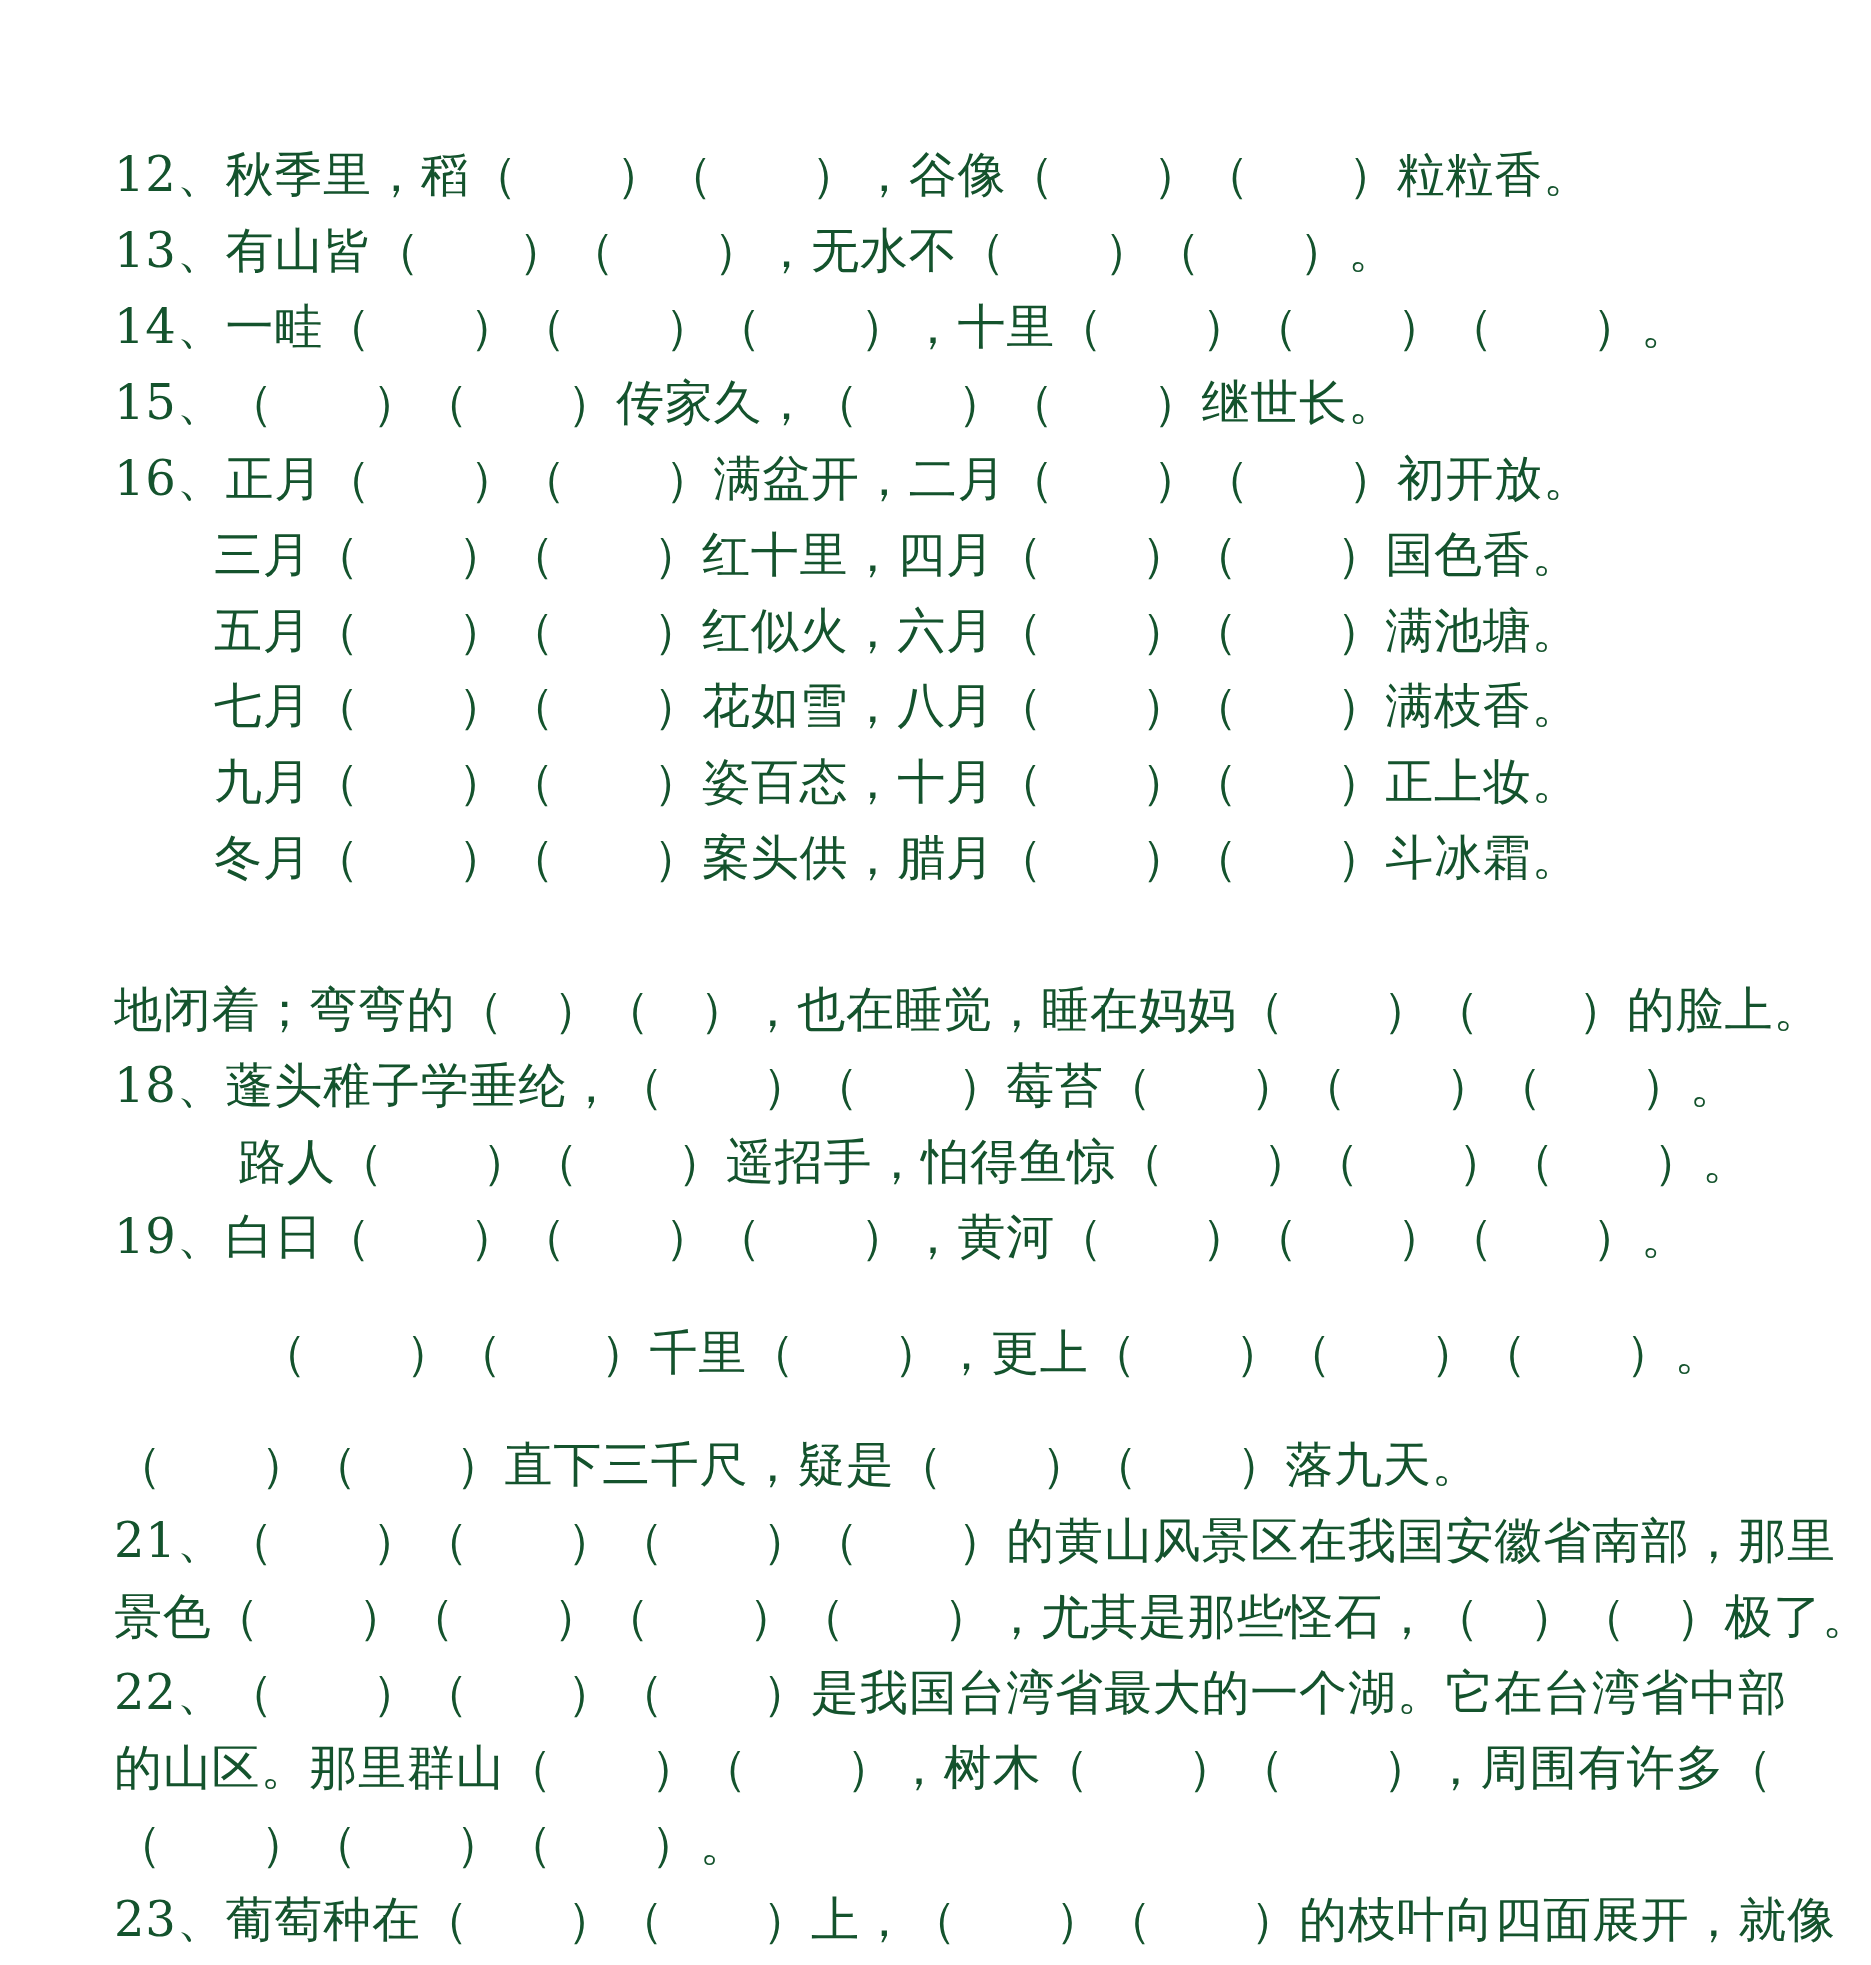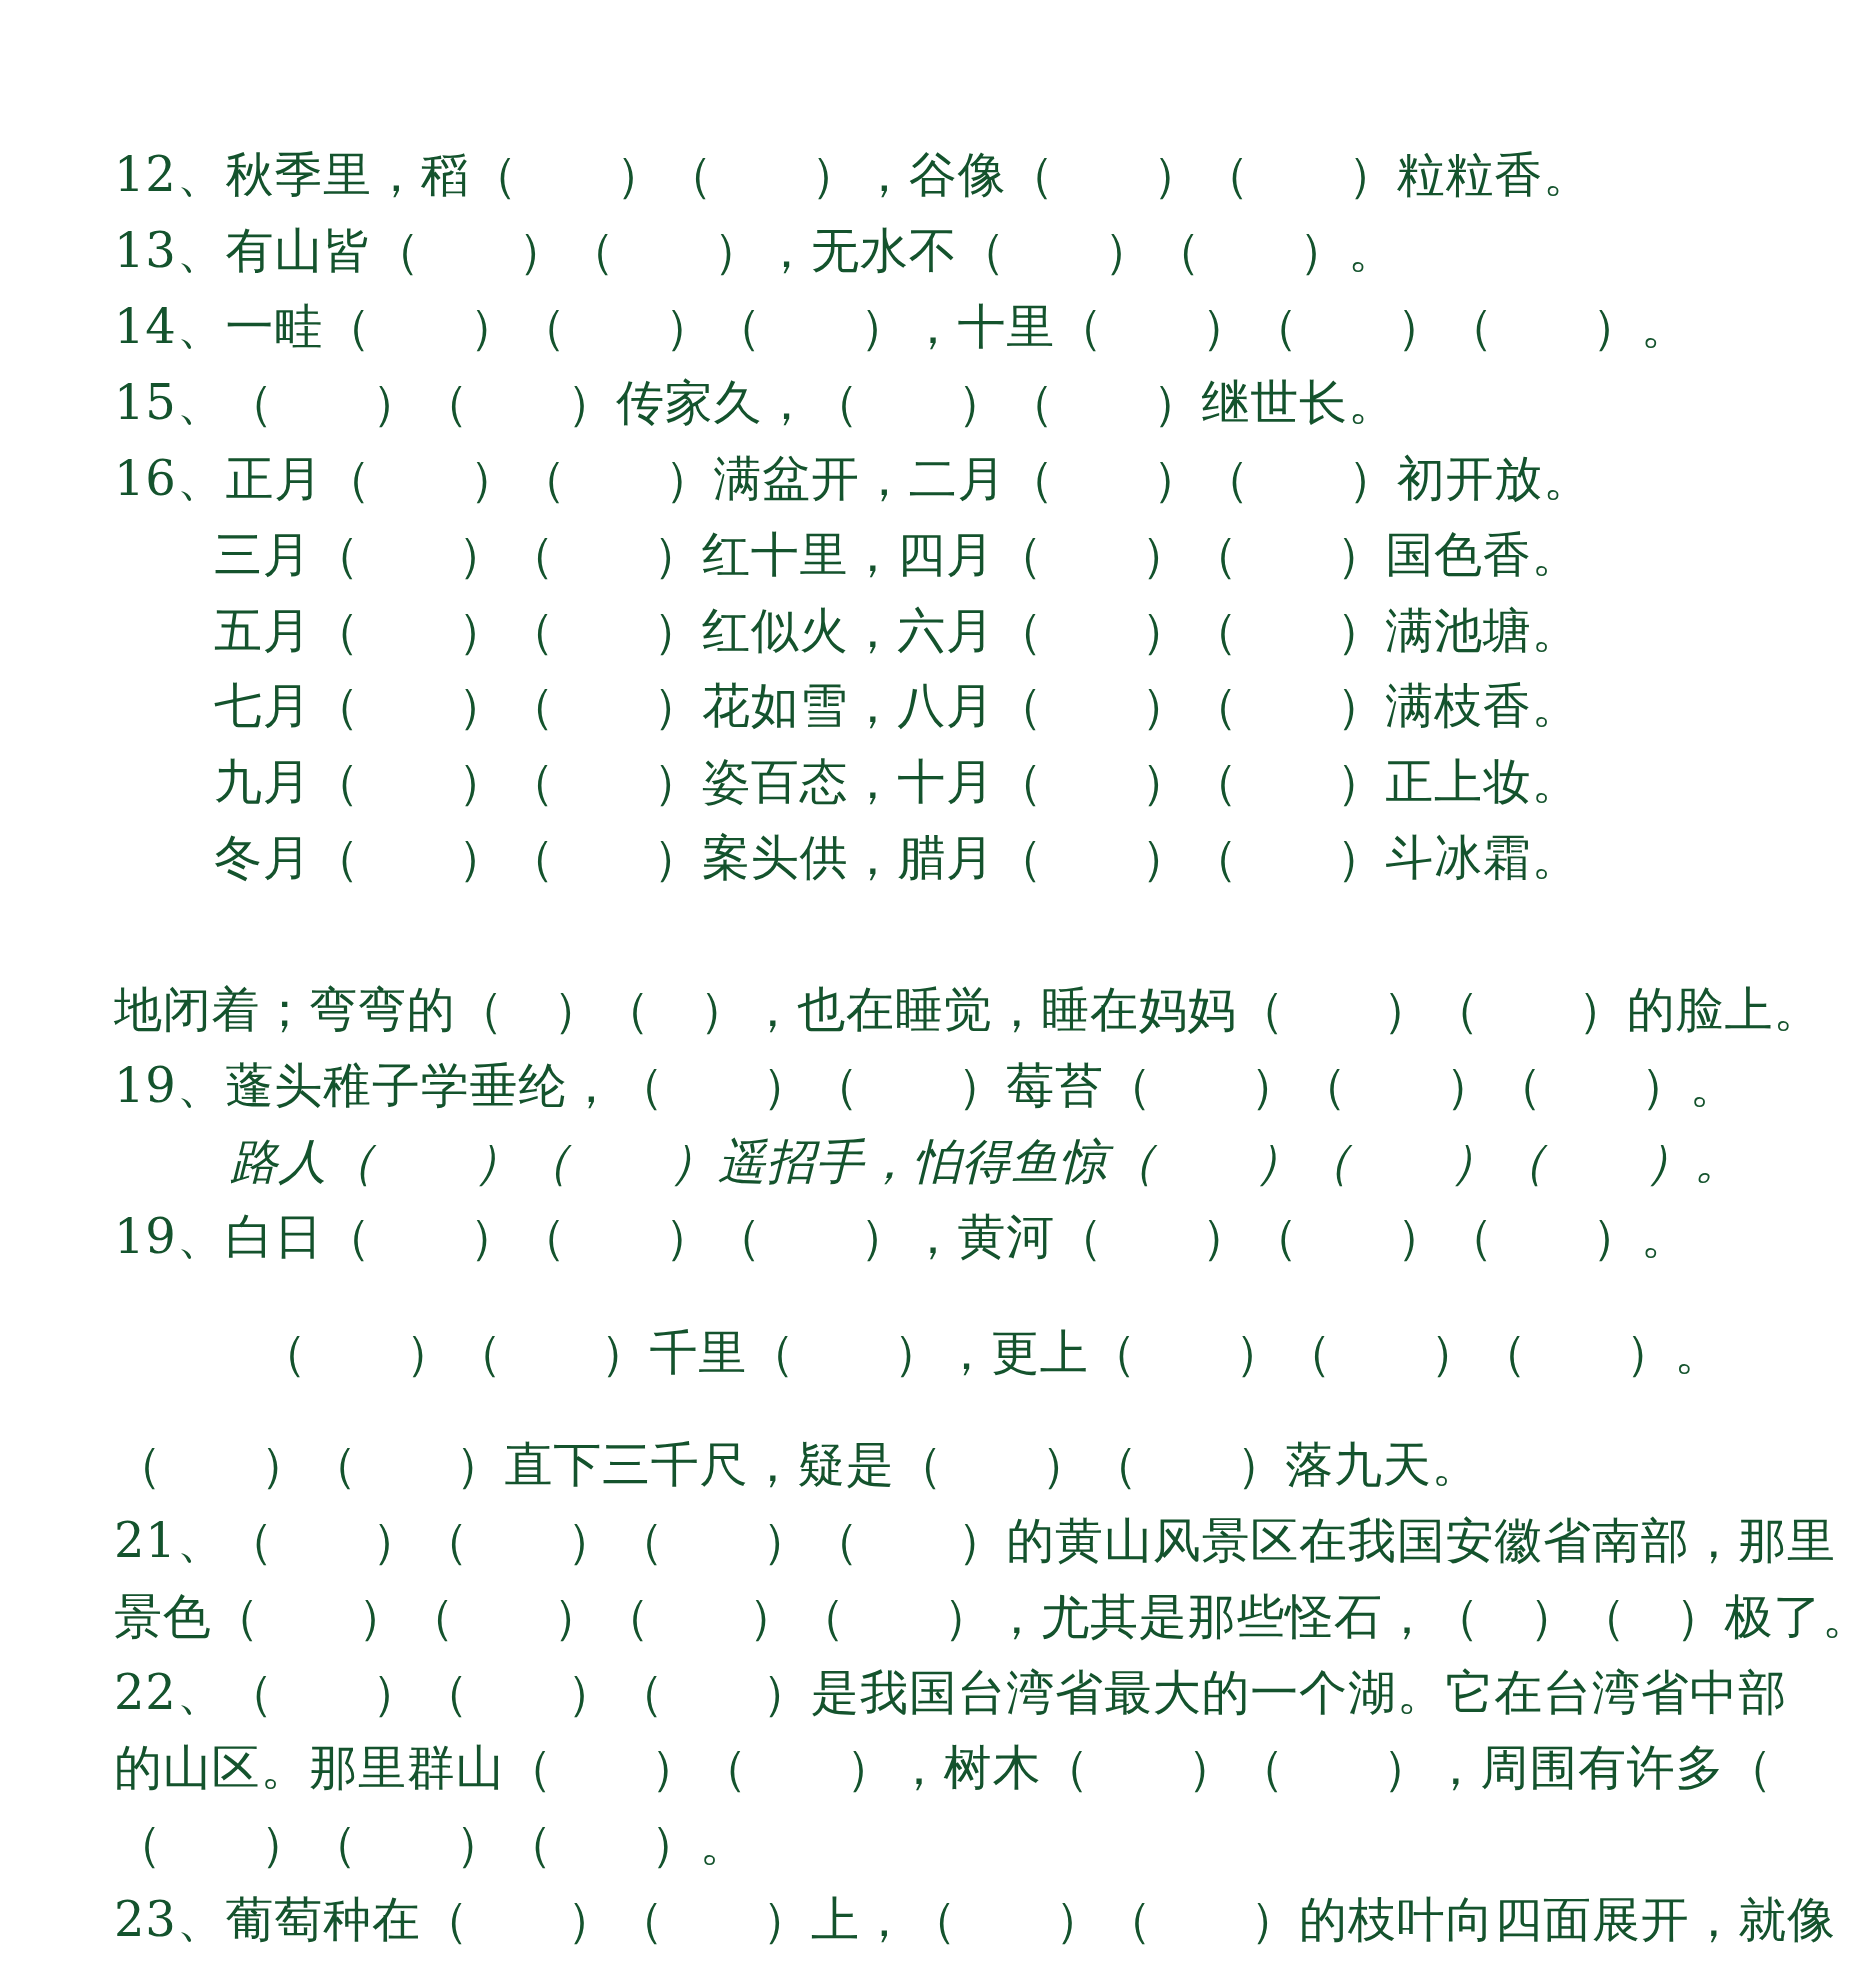--- a/index.html
+++ b/index.html
@@ -9,39 +9,39 @@
     position: absolute;
     left: 114px;
     font-family: "DejaVu Serif", "Liberation Serif", serif;
     font-size: 48px;
     line-height: 59px;
     color: #14532d;
     white-space: pre;
     letter-spacing: 0.8px;
   }
   .line.indent1 { left: 214px; }
-  .line.indent2 { left: 230px; font-style: italic; }
+  .line.indent2 { left: 238px; }
   .line.indent3 { left: 259px; margin-top: 40px; }
 </style>
 </head>
 <body>
 
 <div class="page">
   <div class="line" style="top:145px">12、秋季里，稻（　　）（　　），谷像（　　）（　　）粒粒香。</div>
   <div class="line" style="top:221px">13、有山皆（　　）（　　），无水不（　　）（　　）。</div>
   <div class="line" style="top:297px">14、一畦（　　）（　　）（　　），十里（　　）（　　）（　　）。</div>
   <div class="line" style="top:373px">15、（　　）（　　）传家久，（　　）（　　）继世长。</div>
   <div class="line" style="top:449px">16、正月（　　）（　　）满盆开，二月（　　）（　　）初开放。</div>
   <div class="line indent1" style="top:525px">三月（　　）（　　）红十里，四月（　　）（　　）国色香。</div>
   <div class="line indent1" style="top:676px">七月（　　）（　　）花如雪，八月（　　）（　　）满枝香。</div>
   <div class="line indent1" style="top:601px">五月（　　）（　　）红似火，六月（　　）（　　）满池塘。</div>
   <div class="line indent1" style="top:828px">冬月（　　）（　　）案头供，腊月（　　）（　　）斗冰霜。</div>
   <div class="line indent1" style="top:752px">九月（　　）（　　）姿百态，十月（　　）（　　）正上妆。</div>
   <div class="line" style="top:980px">地闭着；弯弯的（　）（　），也在睡觉，睡在妈妈（　　）（　　）的脸上。</div>
-  <div class="line" style="top:1056px">19、蓬头稚子学垂纶，（　　）（　　）莓苔（　　）（　　）（　　）。</div>
+  <div class="line" style="top:1056px">18、蓬头稚子学垂纶，（　　）（　　）莓苔（　　）（　　）（　　）。</div>
   <div class="line indent2" style="top:1132px">路人（　　）（　　）遥招手，怕得鱼惊（　　）（　　）（　　）。</div>
   <div class="line" style="top:1207px">19、白日（　　）（　　）（　　），黄河（　　）（　　）（　　）。</div>
   <div class="line indent3" style="top:1283px">（　　）（　　）千里（　　），更上（　　）（　　）（　　）。</div>
   <div class="line" style="top:1435px">（　　）（　　）直下三千尺，疑是（　　）（　　）落九天。</div>
   <div class="line" style="top:1511px">21、（　　）（　　）（　　）（　　）的黄山风景区在我国安徽省南部，那里</div>
   <div class="line" style="top:1587px">景色（　　）（　　）（　　）（　　），尤其是那些怪石，（　）（　）极了。</div>
   <div class="line" style="top:1663px">22、（　　）（　　）（　　）是我国台湾省最大的一个湖。它在台湾省中部</div>
   <div class="line" style="top:1738px">的山区。那里群山（　　）（　　），树木（　　）（　　），周围有许多（　　）</div>
   <div class="line" style="top:1814px">（　　）（　　）（　　）。</div>
   <div class="line" style="top:1890px">23、葡萄种在（　　）（　　）上，（　　）（　　）的枝叶向四面展开，就像</div>

